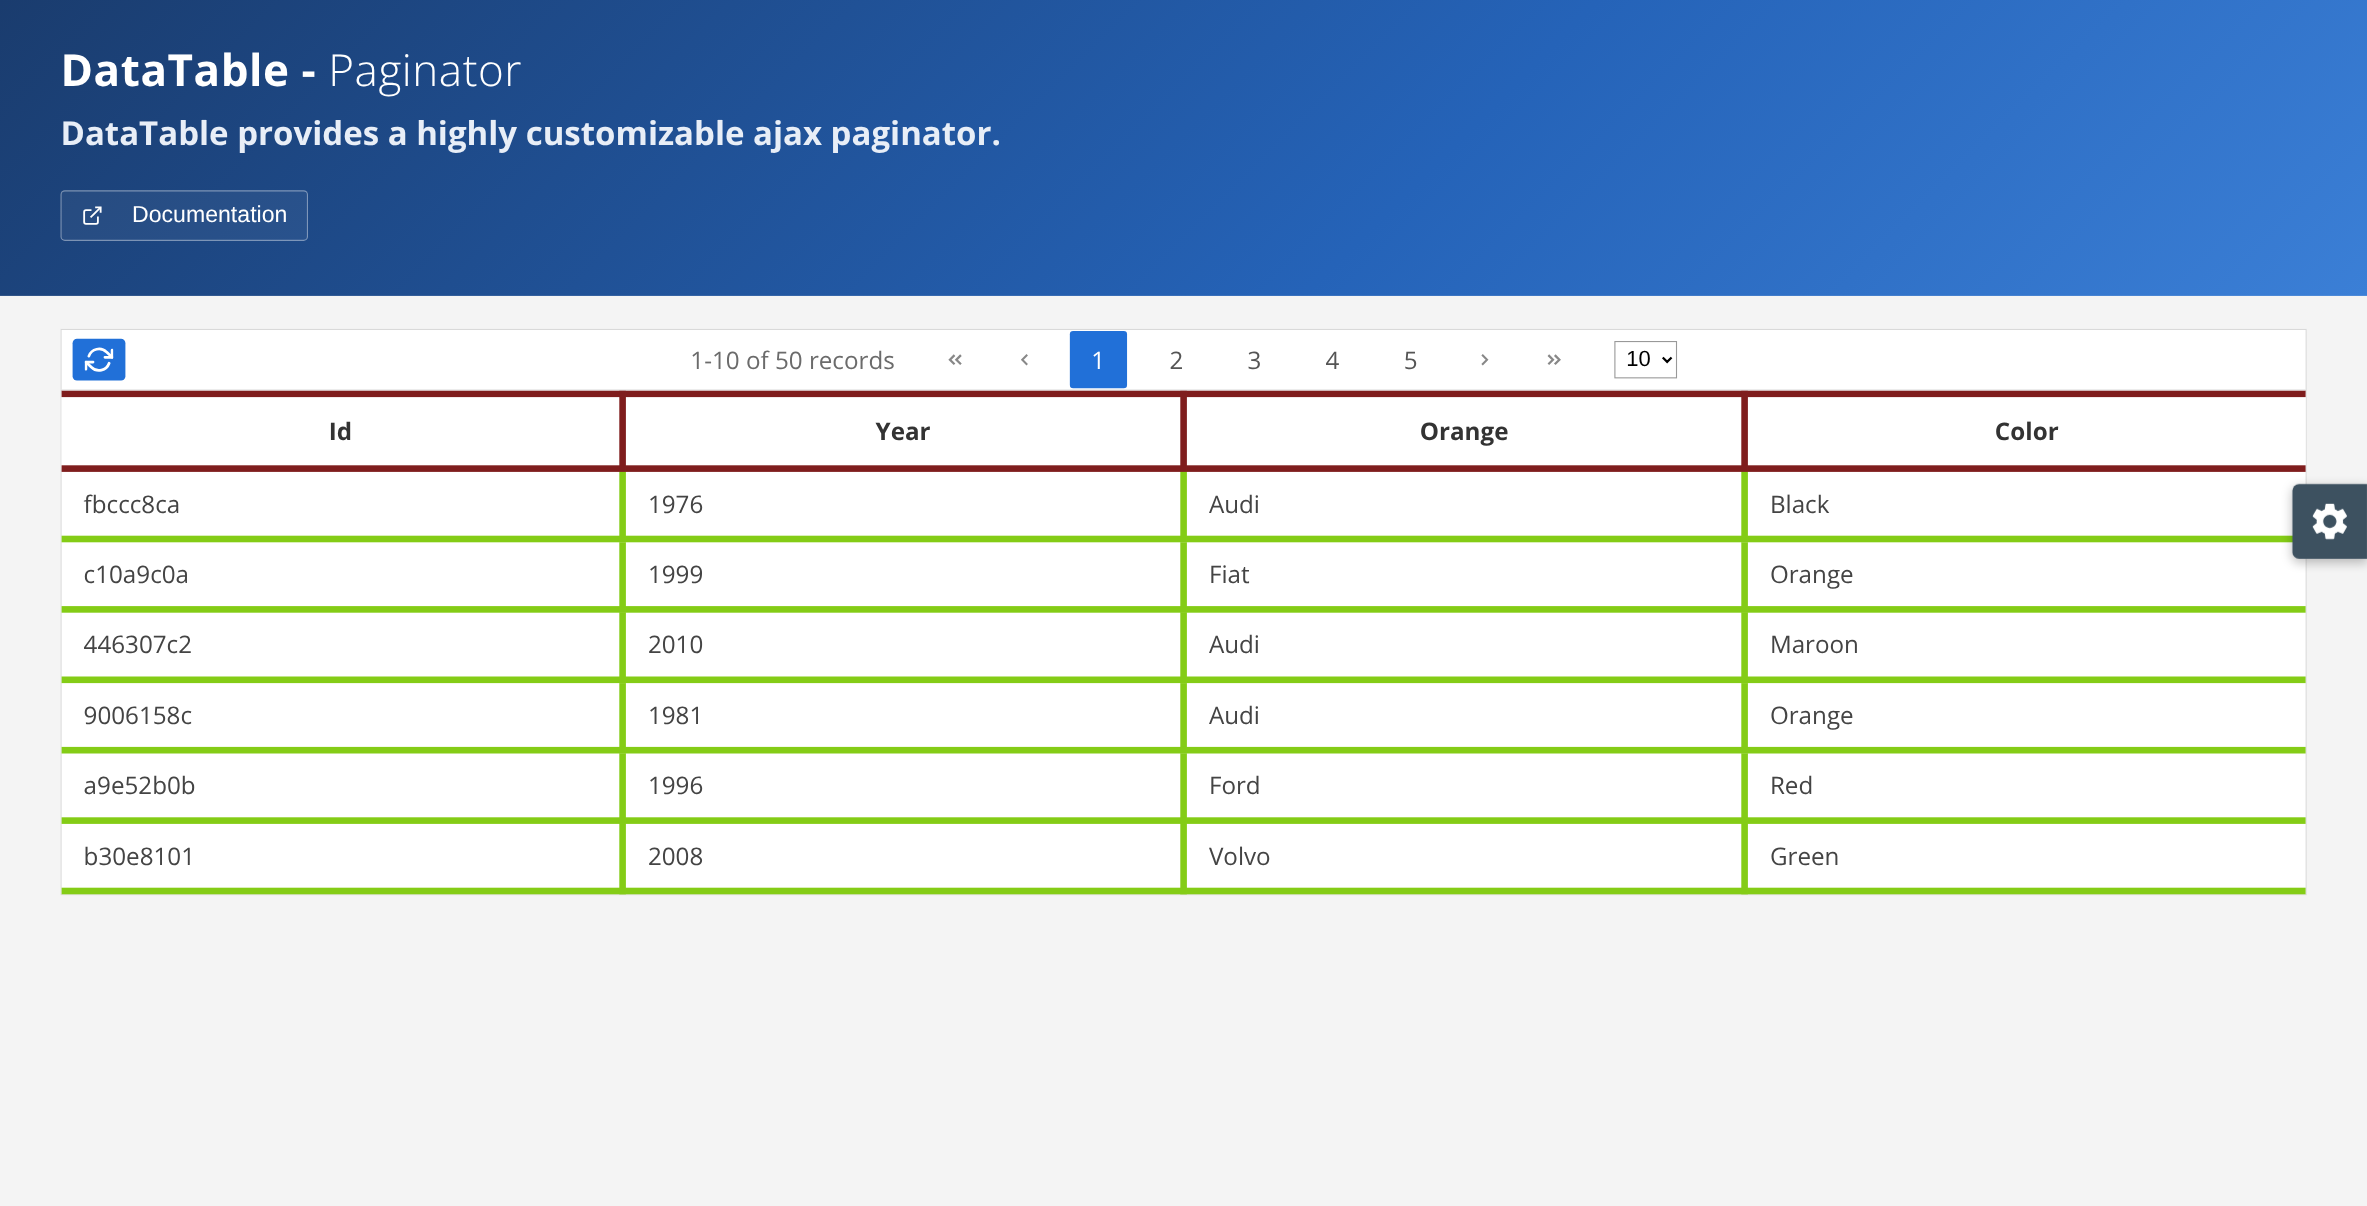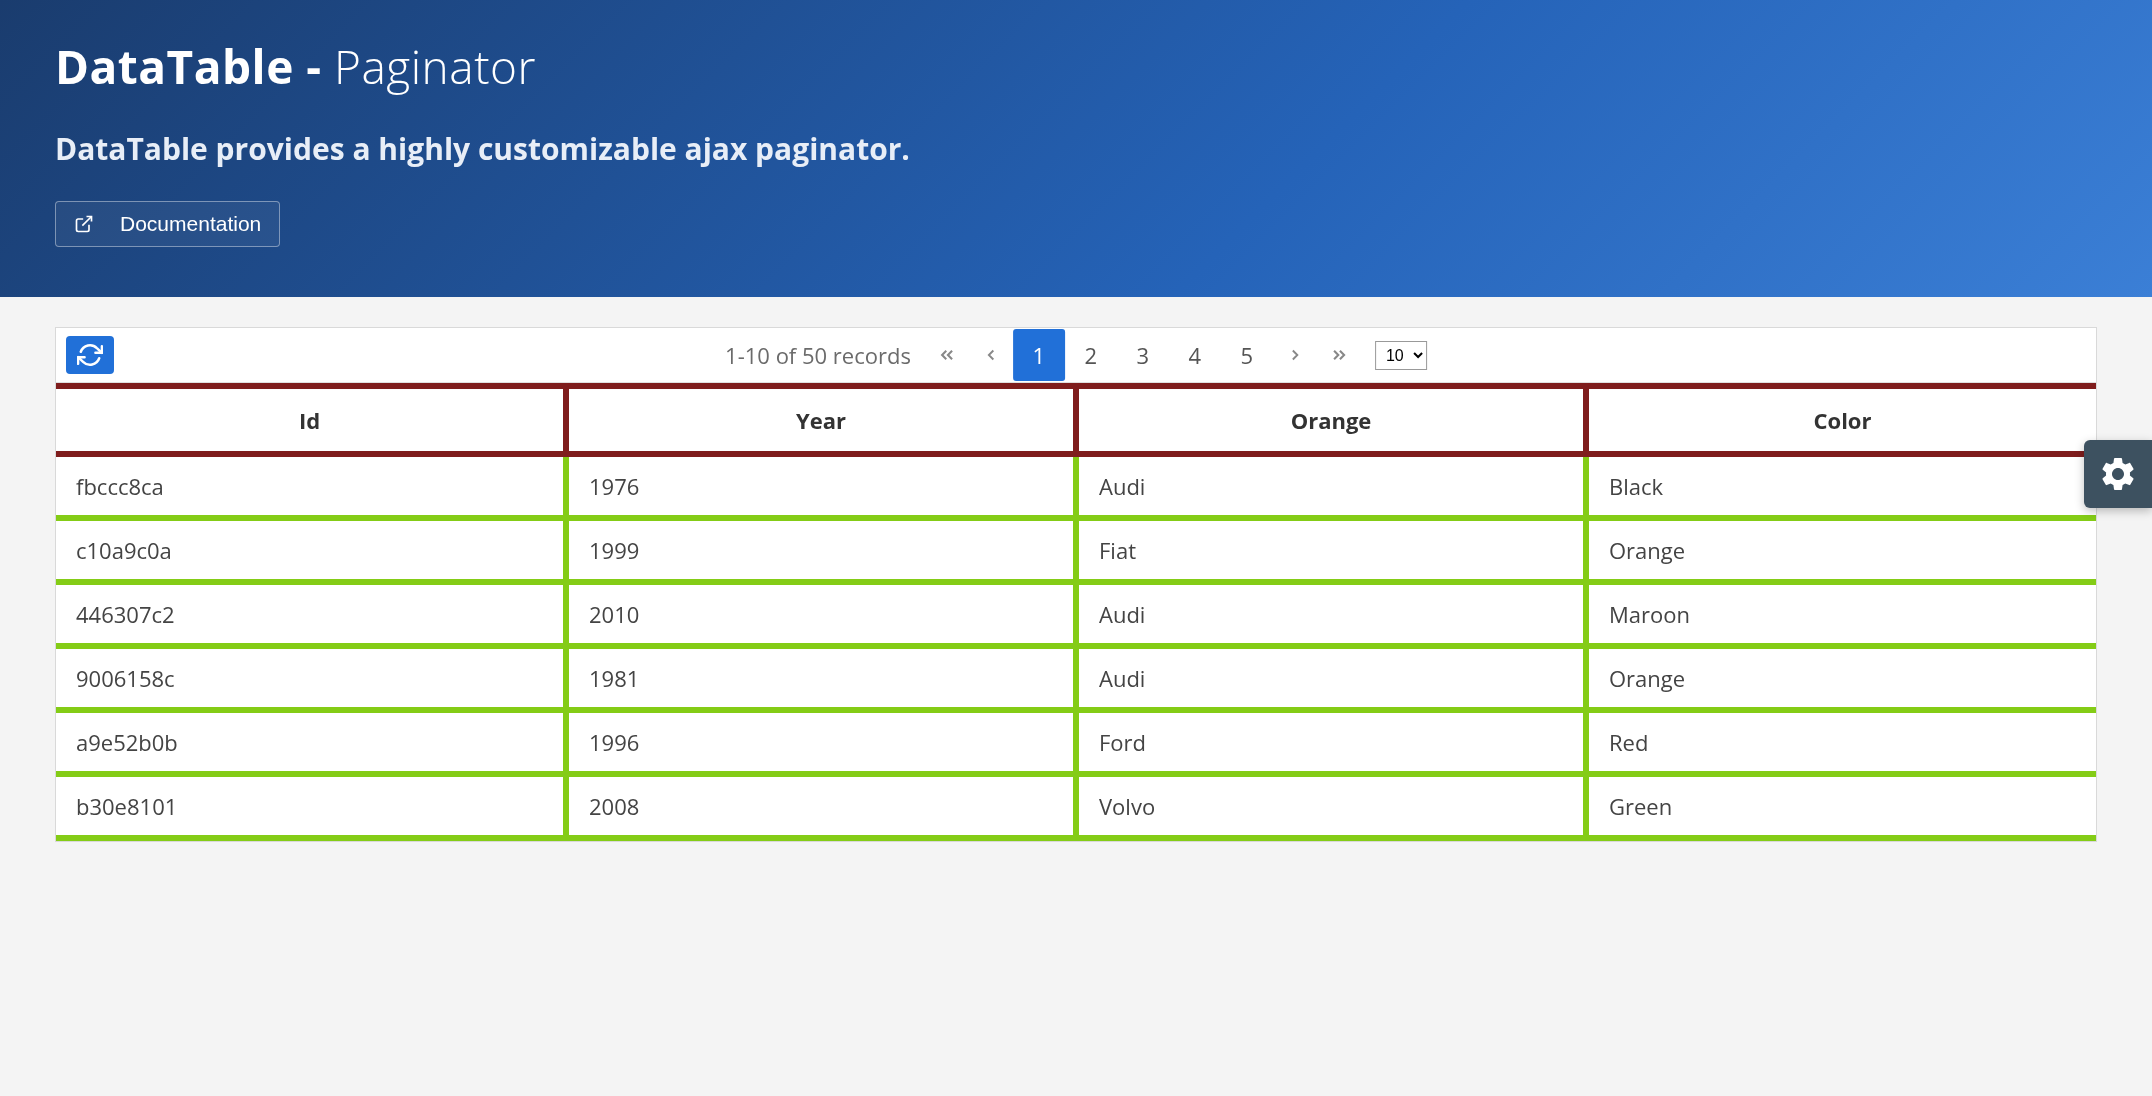--- a/index.html
+++ b/index.html
@@ -11,23 +11,23 @@
       font-family: "Open Sans", "Segoe UI", -apple-system, BlinkMacSystemFont, sans-serif;
       background: #f4f4f4;
       color: #333;
     }
     .hero {
       background: linear-gradient(135deg, #1a3c6e 0%, #2563b8 60%, #3b7fd6 100%);
       color: #fff;
       padding: 35px 55px 50px 55px;
     }
     .hero h1 {
-      font-size: 46px;
+      font-size: 40px;
       font-weight: 700;
-      margin-bottom: 31px;
+      margin-bottom: 10px;
       letter-spacing: 0.5px;
     }
     .hero h1 .light {
       font-weight: 300;
     }
     .hero .subtitle {
       font-size: 30px;
       font-weight: 700;
       margin-bottom: 32px;
       color: #e8eef7;
@@ -76,21 +76,21 @@
       cursor: pointer;
     }
     .refresh-btn svg {
       width: 26px;
       height: 26px;
       stroke: #fff;
     }
     .pag-center {
       display: flex;
       align-items: center;
-      gap: 0;
+      gap: 19px;
       position: absolute;
       left: 50%;
       transform: translateX(-50%);
     }
     .record-status {
       font-size: 22px;
       color: #6b6b6b;
       margin-right: 14px;
     }
     .pag-nav {
@@ -113,21 +113,21 @@
       font-size: 22px;
       color: #555;
       cursor: pointer;
       border-radius: 3px;
     }
     .page-num.active {
       background: #2170d8;
       color: #fff;
     }
     .rows-select {
-      font-size: 16px;
+      font-size: 20px;
       padding: 4px 6px;
       border: 1px solid #999;
       background: #fff;
       margin-left: 14px;
       cursor: pointer;
     }
     table {
       width: 100%;
       border-collapse: collapse;
     }

